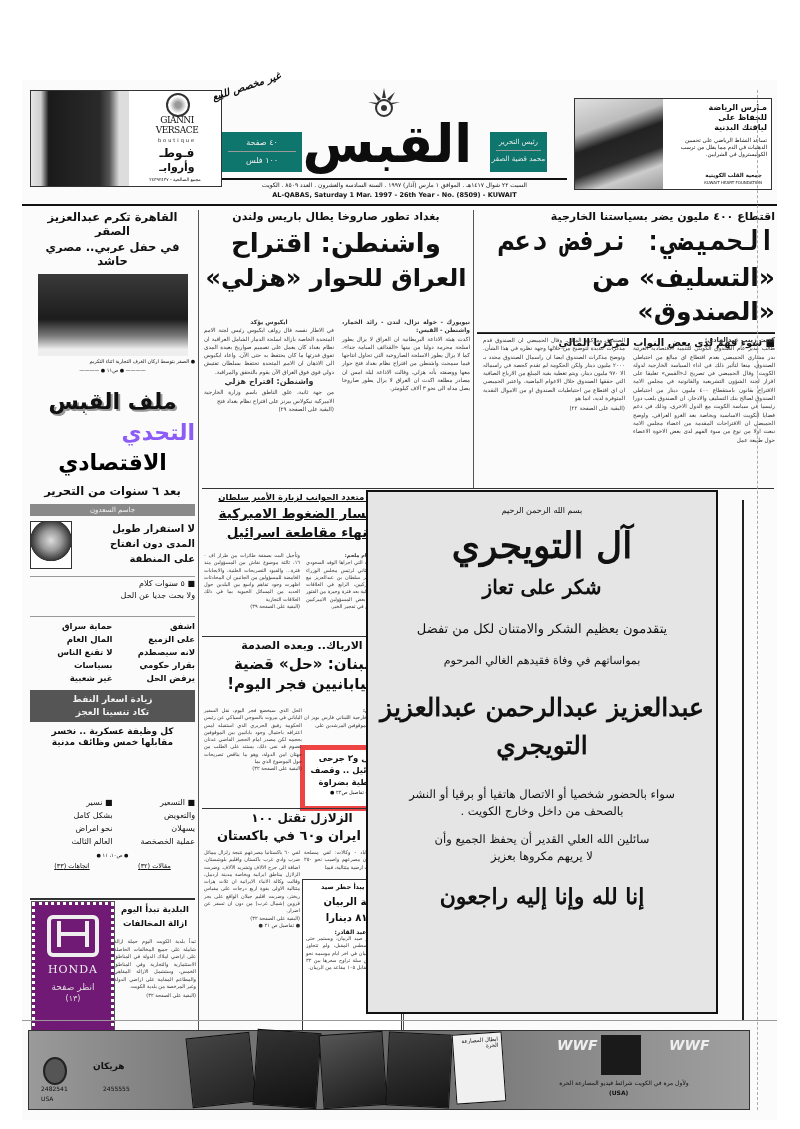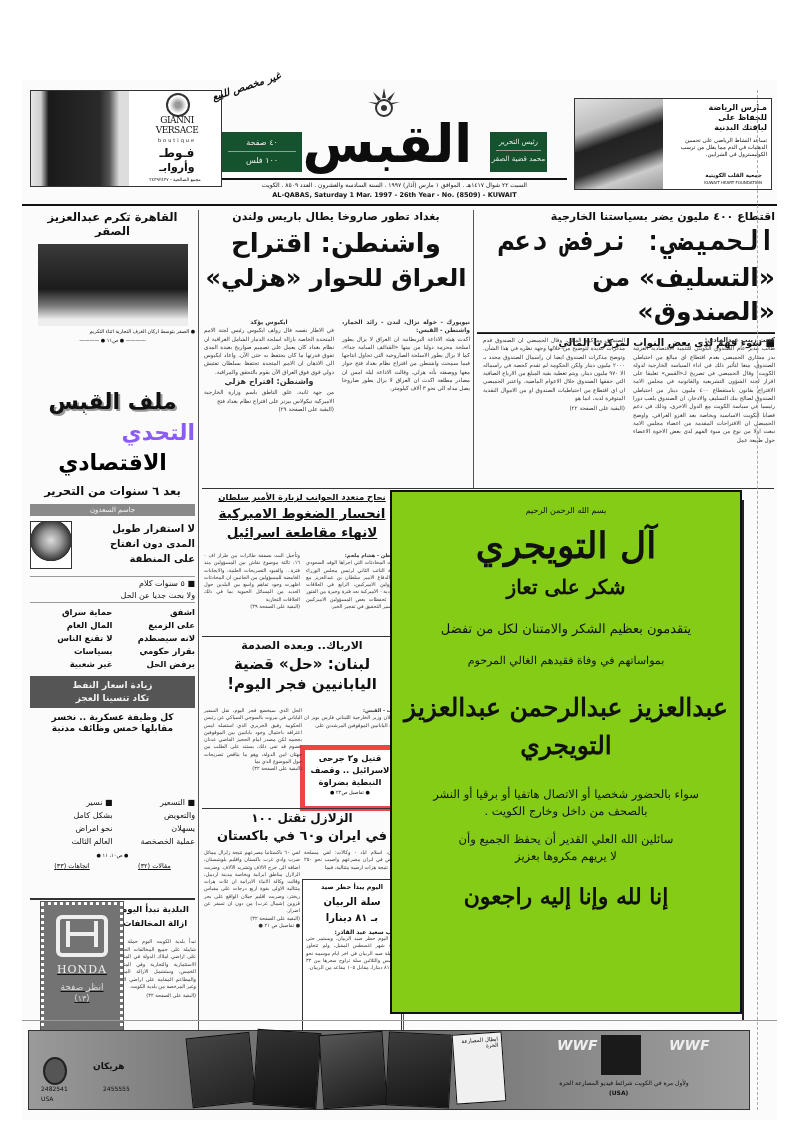--- a/index.html
+++ b/index.html
@@ -1,20 +1,20 @@
 <!DOCTYPE html>
 <html><head>
 <meta charset="utf-8">
 <style>
   html, body { margin:0; padding:0; }
   body { width:800px; height:1129px; background:#ffffff; position:relative; overflow:hidden; font-family:"DejaVu Sans", sans-serif; color:#111; }
   .page { position:absolute; left:22px; top:80px; width:755px; height:1040px; background:#fbfbfb; }
   .rtl { direction:rtl; }
   .abs { position:absolute; }
-  .dark { background:#14532d; }
+  .dark { background:#0f766e; }
   .rule { position:absolute; background:#111; }
   .vrule { position:absolute; width:1px; background:#555; }
   .bodytext { font-size:5.6px; line-height:8.3px; color:#333; text-align:justify; direction:rtl; }
   .bold { font-weight:bold; }
   .kicker { font-size:12px; font-weight:bold; direction:rtl; text-align:center; }
   .photo { background: radial-gradient(circle at 40% 40%, #888 0%, #444 35%, #1e1e1e 80%); }
   .grey-box { background:#8a8a8a; color:#f2f2f2; }
   .ad-frame { border:2px solid #111; }
 </style>
 </head>
@@ -109,41 +109,42 @@
       <div class="bold" style="text-align:center;font-size:8px;margin:2px 0;">واشنطن: اقتراح هزلي</div>
       <div>من جهة ثانية، علق الناطق باسم وزارة الخارجية الاميركية نيكولاس بيرنز على اقتراح نظام بغداد فتح</div>
       <div>(البقية على الصفحة ٢٩)</div>
     </div>
   </div>
 
   <div class="vrule" style="left:176px;top:130px;height:880px;"></div>
 
   <div class="abs" style="left:8px;top:130px;width:165px;height:165px;">
     <div class="rtl" style="font-size:11.5px;font-weight:bold;text-align:center;">القاهرة تكرم عبدالعزيز الصقر</div>
+    <div class="rtl" style="font-size:11.5px;font-weight:bold;text-align:center;margin-top:2px;">في حفل عربي.. مصري حاشد</div>
     <div class="photo" style="width:150px;height:82px;margin:6px auto 0 auto;background:linear-gradient(180deg,#3a3a3a 0%,#1c1c1c 55%,#777 75%,#eee 92%);"></div>
     <div class="rtl" style="font-size:5px;text-align:right;margin-top:2px;">● <span>الصقر يتوسط اركان الغرف التجارية اثناء التكريم</span></div>
     <div class="rtl" style="font-size:5px;text-align:center;margin-top:3px;">———— ● <span>ص١١</span> ● ————</div>
   </div>
 
   <div class="abs" style="left:8px;top:300px;width:165px;height:412px;">
     <div class="rtl" style="font-size:22px;font-weight:bold;text-align:center;line-height:32px;margin-top:6px;text-shadow:2px 2px 0 #999;">ملف القبس</div>
     <div class="rtl" style="font-size:22px;font-weight:bold;line-height:30px;color:#8b5cf6;">التحدي</div>
     <div class="rtl" style="font-size:22px;font-weight:bold;text-align:center;line-height:30px;color:#000000;">الاقتصادي</div>
     <div class="rtl" style="font-size:11.5px;font-weight:bold;text-align:center;margin-top:6px;">بعد ٦ سنوات من التحرير</div>
     <div class="grey-box rtl" style="font-size:7px;text-align:center;margin-top:6px;padding:2px 0;">جاسم السعدون</div>
     <div style="display:flex;margin-top:5px;height:50px;">
       <div style="width:40px;height:46px;border:1px solid #333;background:radial-gradient(circle at 50% 40%,#ddd 0%,#999 30%,#333 60%,#fff 62%);"></div>
       <div class="rtl" style="flex:1;text-align:right;font-weight:bold;font-size:10px;line-height:15px;">
         <div>لا استقرار طويل</div>
         <div>المدى دون انفتاح</div>
         <div>على المنطقة</div>
       </div>
     </div>
     <div class="rtl" style="font-size:8px;text-align:right;margin-top:5px;border-top:1px solid #999;padding-top:2px;">■ <span>٥ سنوات كلام</span></div>
-    <div class="rtl" style="font-size:8px;margin-top:3px;border-bottom:1px solid #999;padding-bottom:2px;">ولا بحث جديا عن الحل</div>
+    <div class="rtl" style="font-size:8px;margin-top:3px;border-bottom:1px solid #999;padding-bottom:16px;">ولا بحث جديا عن الحل</div>
     <div class="rtl" style="display:flex;margin-top:3px;font-size:8.5px;font-weight:bold;line-height:13px;">
       <div style="flex:1;text-align:right;">
         <div>اشفق</div>
         <div>على الزميع</div>
         <div>لانه سيصطدم</div>
         <div>بقرار حكومي</div>
         <div>يرفض الحل</div>
       </div>
       <div style="flex:1;text-align:right;">
         <div>حماية سراق</div>
@@ -182,21 +183,21 @@
       <span style="text-decoration:underline;">اتجاهات (٣٣)</span>
     </div>
   </div>
 
   <div class="abs" style="left:92px;top:822px;width:82px;height:190px;">
     <div class="rtl" style="font-size:8.5px;font-weight:bold;text-align:center;margin-top:2px;">البلدية تبدأ اليوم</div>
     <div class="rtl" style="font-size:8.5px;font-weight:bold;text-align:center;margin-top:4px;">ازالة المخالفات</div>
     <div class="bodytext" style="margin-top:10px;font-size:5px;line-height:7.5px;">تبدأ بلدية الكويت اليوم حملة ازالة شاملة على جميع المخالفات الحاصلة على اراضي املاك الدولة في المناطق الاستثمارية والتجارية وفي المناطق الخمس، وستشمل الازالة المقاهي والمطاعم المقامة على اراضي الدولة وغير المرخصة من بلدية الكويت.</div>
     <div class="bodytext" style="font-size:5px;">(البقية على الصفحة ٣٢)</div>
   </div>
-  <div class="abs" style="left:19px;top:822px;width:76px;height:126px;background:#737373;border:3px dotted #fff;outline:1px solid #555;text-decoration:underline;">
+  <div class="abs" style="left:10px;top:822px;width:76px;height:126px;background:#701a75;border:3px dotted #fff;outline:1px solid #555;">
     <div style="width:44px;height:34px;margin:10px auto 0 auto;border:4px solid #eee;border-radius:6px;position:relative;">
       <div style="position:absolute;left:6px;top:2px;width:4px;height:26px;background:#eee;"></div>
       <div style="position:absolute;right:6px;top:2px;width:4px;height:26px;background:#eee;"></div>
       <div style="position:absolute;left:6px;top:13px;width:28px;height:4px;background:#eee;"></div>
     </div>
     <div style="color:#eee;font-family:'DejaVu Serif',serif;font-size:11px;text-align:center;margin-top:6px;letter-spacing:1px;">HONDA</div>
     <div class="rtl" style="color:#ddd;font-size:9px;text-align:center;margin-top:6px;">انظر صفحة</div>
     <div class="rtl" style="color:#ddd;font-size:8px;text-align:center;margin-top:2px;">(١٣)</div>
   </div>
 
@@ -251,21 +252,21 @@
     </div>
     <div class="abs bodytext" style="right:102px;top:40px;width:96px;font-size:5px;line-height:7.3px;">
       <div>لقي ٦٠ باكستانيا مصرعهم نتيجة زلزال مماثل ضرب وادي غرب باكستان واقليم بلوشستان، اضافة الى جرح الالاف وتشريد الآلاف. وضربت الزلازل مناطق ايرانية وبخاصة مدينة اردبيل، وقالت وكالة الانباء الايرانية ان ثلاث هزات متتالية الاولى بقوة اربع درجات على مقياس ريختر، وضربت اقليم جيلان الواقع على بحر قزوين (شمال غرب) من دون ان تسفر عن اضرار.</div>
       <div>(البقية على الصفحة ٣٢)</div>
       <div>● <span>تفاصيل ص ٢١</span> ●</div>
     </div>
   </div>
 
   <div class="vrule" style="left:381px;top:412px;height:600px;"></div>
 
-  <div class="abs ad-frame" style="left:368px;top:410px;width:348px;height:520px;background:#84cc16;">
+  <div class="abs ad-frame" style="left:344px;top:410px;width:348px;height:520px;background:#e5e5e5;">
     <div class="rtl" style="font-family:'DejaVu Serif',serif;font-size:8px;text-align:center;margin-top:14px;">بسم الله الرحمن الرحيم</div>
     <div class="rtl" style="font-family:'DejaVu Serif',serif;font-size:36px;font-weight:bold;text-align:center;margin-top:6px;line-height:48px;">آل التويجري</div>
     <div class="rtl" style="font-family:'DejaVu Serif',serif;font-size:20px;font-weight:bold;text-align:center;margin-top:6px;">شكر على تعاز</div>
     <div class="rtl" style="font-family:'DejaVu Serif',serif;font-size:13px;text-align:center;margin-top:22px;">يتقدمون بعظيم الشكر والامتنان لكل من تفضل</div>
     <div class="rtl" style="font-family:'DejaVu Serif',serif;font-size:11px;text-align:center;margin-top:18px;">بمواساتهم في وفاة فقيدهم الغالي المرحوم</div>
     <div class="rtl" style="font-family:'DejaVu Serif',serif;font-size:25px;font-weight:bold;text-align:center;margin-top:22px;line-height:38px;letter-spacing:-1px;">عبدالعزيز عبدالرحمن عبدالعزيز التويجري</div>
     <div class="rtl" style="font-family:'DejaVu Serif',serif;font-size:11.5px;text-align:center;margin-top:22px;">سواء بالحضور شخصيا أو الاتصال هاتفيا أو برقيا أو النشر</div>
     <div class="rtl" style="font-family:'DejaVu Serif',serif;font-size:11.5px;text-align:center;margin-top:3px;">بالصحف من داخل وخارج الكويت .</div>
     <div class="rtl" style="font-family:'DejaVu Serif',serif;font-size:11.5px;text-align:center;margin-top:14px;">سائلين الله العلي القدير أن يحفظ الجميع وأن</div>
     <div class="rtl" style="font-family:'DejaVu Serif',serif;font-size:11.5px;text-align:center;margin-top:3px;">لا يريهم مكروها بعزيز</div>

